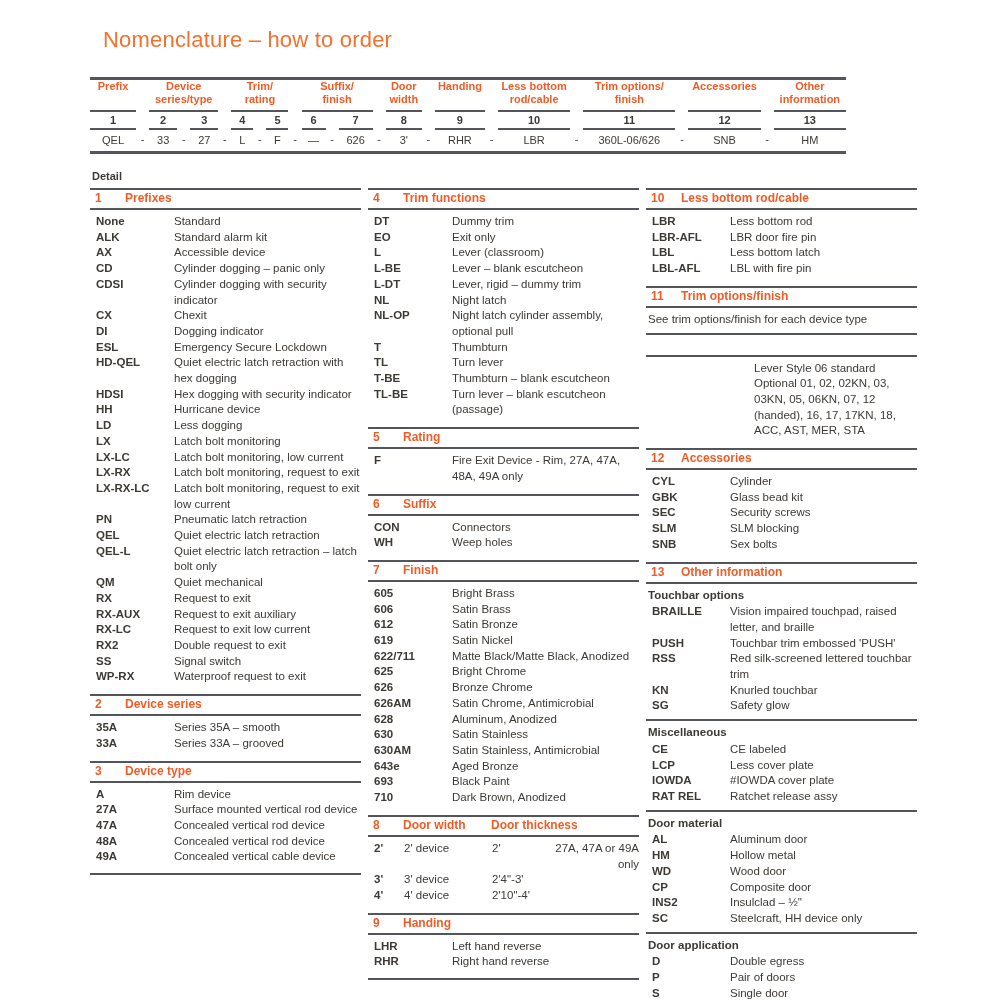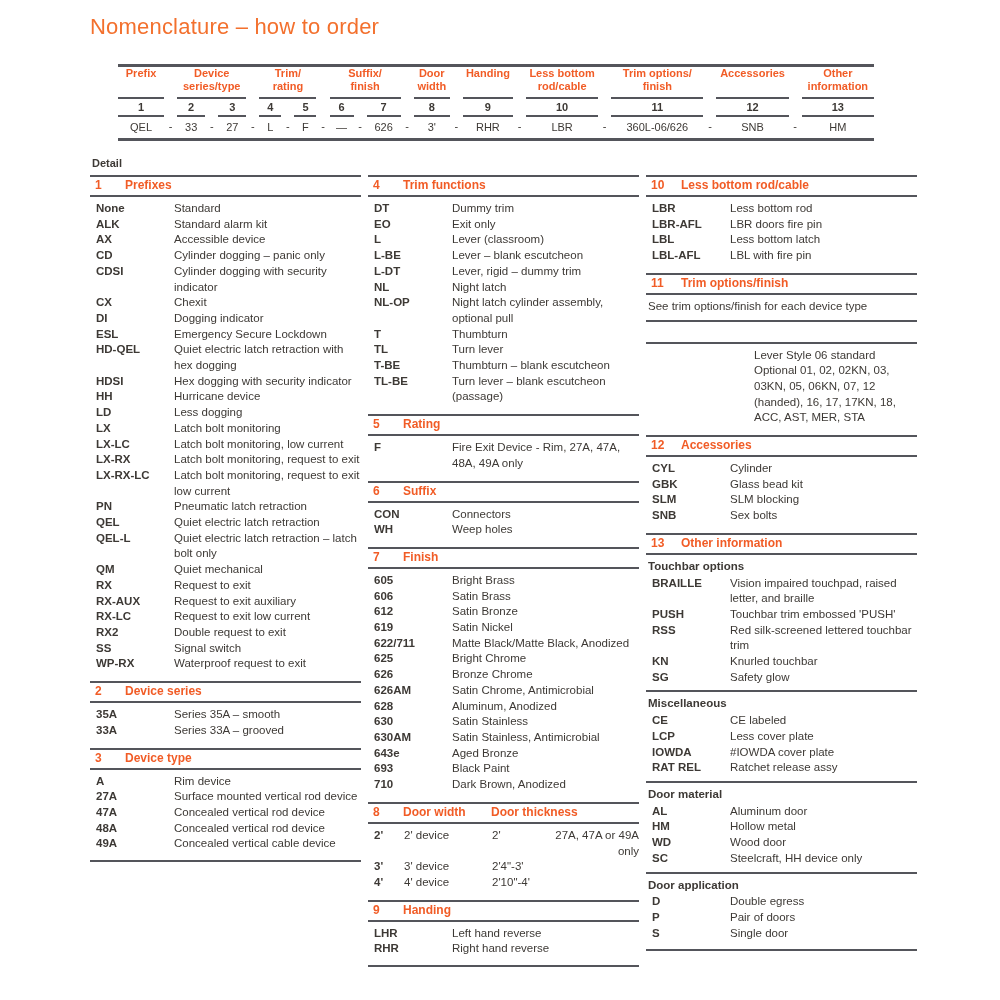--- a/index.html
+++ b/index.html
@@ -10,26 +10,26 @@
   }
   *{box-sizing:border-box;}
   body{
     margin:0; width:1000px; height:1000px; overflow:hidden;
     background:#ffffff; color:var(--ink);
     font-family:"Liberation Sans","DejaVu Sans",sans-serif;
   }
   .page{padding:14px 0 0 90px; width:1000px;}
   .title{
     color:var(--title-orange); font-size:22px; font-weight:500;
-    margin:0; letter-spacing:.2px;
+    margin:13px; letter-spacing:.2px;
   }
   
   .order-table-wrap{
     margin-top:24px; width:756px;
-    border-top:3px solid var(--rule); border-bottom:3px solid var(--rule);margin-left:28px;
+    border-top:3px solid var(--rule); border-bottom:3px solid var(--rule);
   }
   table.order-table{
     border-collapse:collapse; table-layout:fixed; width:756px;
     font-size:11px; color:var(--ink);
   }
   table.order-table th, table.order-table td{padding:0; text-align:center; vertical-align:top;}
   th.gh{
     color:var(--orange); font-weight:700; line-height:12.5px;
     padding-top:4px; height:31px; border-bottom:2px solid var(--rule);
   }
@@ -539,21 +539,21 @@
             <span class="sec-num">10</span>
             <span class="sec-title">Less bottom rod/cable</span>
           </div>
           <div class="rows">
             <div class="row">
               <span class="term">LBR</span>
               <span class="desc">Less bottom rod</span>
             </div>
             <div class="row">
               <span class="term">LBR-AFL</span>
-              <span class="desc">LBR doors fire pin</span>
+              <span class="desc">LBR door fire pin</span>
             </div>
             <div class="row">
               <span class="term">LBL</span>
               <span class="desc">Less bottom latch</span>
             </div>
             <div class="row">
               <span class="term">LBL-AFL</span>
               <span class="desc">LBL with fire pin</span>
             </div>
           </div>
@@ -582,20 +582,24 @@
           <div class="rows">
             <div class="row">
               <span class="term">CYL</span>
               <span class="desc">Cylinder</span>
             </div>
             <div class="row">
               <span class="term">GBK</span>
               <span class="desc">Glass bead kit</span>
             </div>
             <div class="row">
+              <span class="term">SEC</span>
+              <span class="desc">Security screws</span>
+            </div>
+            <div class="row">
               <span class="term">SLM</span>
               <span class="desc">SLM blocking</span>
             </div>
             <div class="row">
               <span class="term">SNB</span>
               <span class="desc">Sex bolts</span>
             </div>
           </div>
         </div>
         <div class="sec">
@@ -649,20 +653,28 @@
               <span class="term">AL</span>
               <span class="desc">Aluminum door</span>
             </div>
             <div class="row">
               <span class="term">HM</span>
               <span class="desc">Hollow metal</span>
             </div>
             <div class="row">
               <span class="term">WD</span>
               <span class="desc">Wood door</span>
+            </div>
+            <div class="row">
+              <span class="term">CP</span>
+              <span class="desc">Composite door</span>
+            </div>
+            <div class="row">
+              <span class="term">INS2</span>
+              <span class="desc">Insulclad – ½"</span>
             </div>
             <div class="row">
               <span class="term">SC</span>
               <span class="desc">Steelcraft, HH device only</span>
             </div>
             <div class="grule"></div>
             <div class="subhead">Door application</div>
             <div class="row">
               <span class="term">D</span>
               <span class="desc">Double egress</span>

